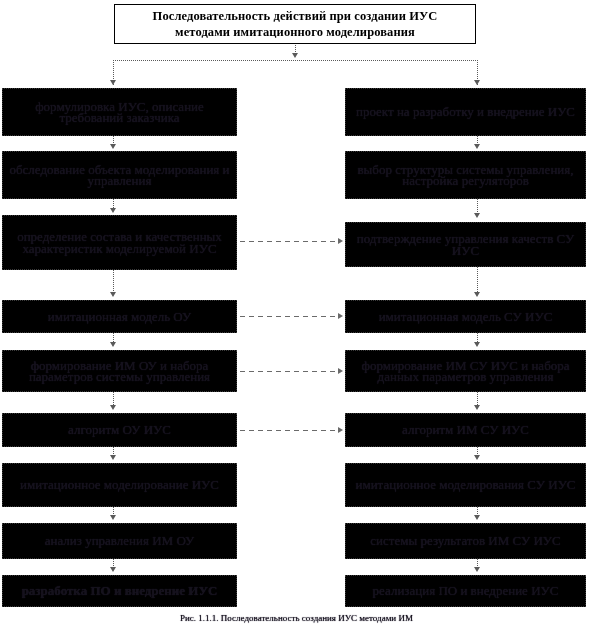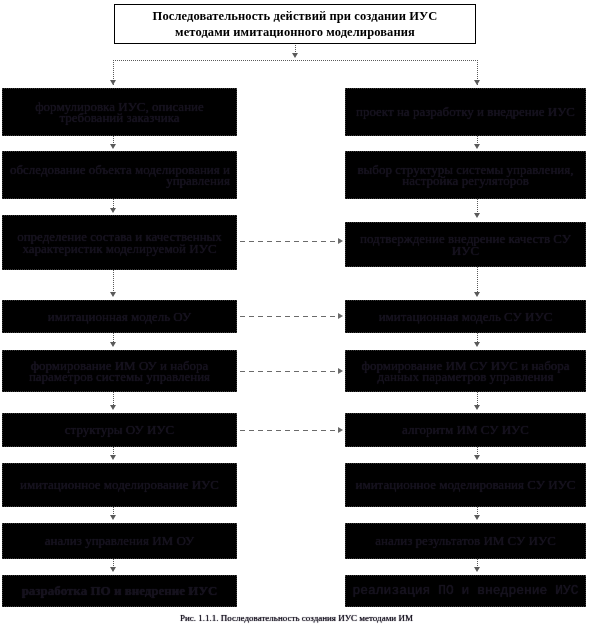--- a/index.html
+++ b/index.html
@@ -139,70 +139,70 @@
 
   <div class="hline" style="left:113px; top:60px; width:365px;"></div>
   <div class="vline" style="left:113px; top:60px; height:25px;"></div>
   <div class="arrow-down" style="left:110px; top:80px;"></div>
   <div class="vline" style="left:477px; top:60px; height:25px;"></div>
   <div class="arrow-down" style="left:474px; top:80px;"></div>
 
   <div class="node" style="left:2px; top:88px; width:235px; height:48px;">
     <span class="node-text">формулировка ИУС, описание требований заказчика</span>
   </div>
-  <div class="node" style="left:2px; top:151px; width:235px; height:48px;text-align:right;">
+  <div class="node" style="left:2px; top:151px; width:235px; height:48px;">
     <span class="node-text">обследование объекта моделирования и управления</span>
   </div>
   <div class="node" style="left:2px; top:215px; width:235px; height:55px;">
     <span class="node-text">определение состава и качественных характеристик моделируемой ИУС</span>
   </div>
   <div class="node" style="left:2px; top:300px; width:235px; height:33px;">
     <span class="node-text">имитационная модель ОУ</span>
   </div>
   <div class="node" style="left:2px; top:350px; width:235px; height:42px;">
     <span class="node-text">формирование ИМ ОУ и набора параметров системы управления</span>
   </div>
   <div class="node" style="left:2px; top:413px; width:235px; height:34px;">
-    <span class="node-text">структуры ОУ ИУС</span>
+    <span class="node-text">алгоритм ОУ ИУС</span>
   </div>
   <div class="node" style="left:2px; top:463px; width:235px; height:44px;">
     <span class="node-text">имитационное моделирование ИУС</span>
   </div>
   <div class="node" style="left:2px; top:523px; width:235px; height:36px;">
     <span class="node-text">анализ управления ИМ ОУ</span>
   </div>
   <div class="node" style="left:2px; top:575px; width:235px; height:32px;font-weight:bold;">
     <span class="node-text">разработка ПО и внедрение ИУС</span>
   </div>
 
   <div class="node" style="left:345px; top:88px; width:241px; height:48px;">
     <span class="node-text">проект на разработку и внедрение ИУС</span>
   </div>
   <div class="node" style="left:345px; top:151px; width:241px; height:48px;">
     <span class="node-text">выбор структуры системы управления, настройка регуляторов</span>
   </div>
   <div class="node" style="left:345px; top:222px; width:241px; height:45px;">
-    <span class="node-text">подтверждение внедрение качеств СУ ИУС</span>
+    <span class="node-text">подтверждение управления качеств СУ ИУС</span>
   </div>
   <div class="node" style="left:345px; top:300px; width:241px; height:33px;">
     <span class="node-text">имитационная модель СУ ИУС</span>
   </div>
   <div class="node" style="left:345px; top:350px; width:241px; height:42px;">
     <span class="node-text">формирование ИМ СУ ИУС и набора данных параметров управления</span>
   </div>
   <div class="node" style="left:345px; top:413px; width:241px; height:34px;">
     <span class="node-text">алгоритм ИМ СУ ИУС</span>
   </div>
   <div class="node" style="left:345px; top:463px; width:241px; height:44px;">
     <span class="node-text">имитационное моделирования СУ ИУС</span>
   </div>
   <div class="node" style="left:345px; top:523px; width:241px; height:36px;">
-    <span class="node-text">анализ результатов ИМ СУ ИУС</span>
-  </div>
-  <div class="node" style="left:345px; top:575px; width:241px; height:32px;font-family:Liberation Mono, monospace;">
+    <span class="node-text">системы результатов ИМ СУ ИУС</span>
+  </div>
+  <div class="node" style="left:345px; top:575px; width:241px; height:32px;">
     <span class="node-text">реализация ПО и внедрение ИУС</span>
   </div>
 
   <div class="vline" style="left:113px; top:136px; height:10px;"></div>
   <div class="arrow-down" style="left:110px; top:144px;"></div>
 
   <div class="vline" style="left:113px; top:199px; height:11px;"></div>
   <div class="arrow-down" style="left:110px; top:208px;"></div>
 
   <div class="vline" style="left:113px; top:270px; height:24px;"></div>

